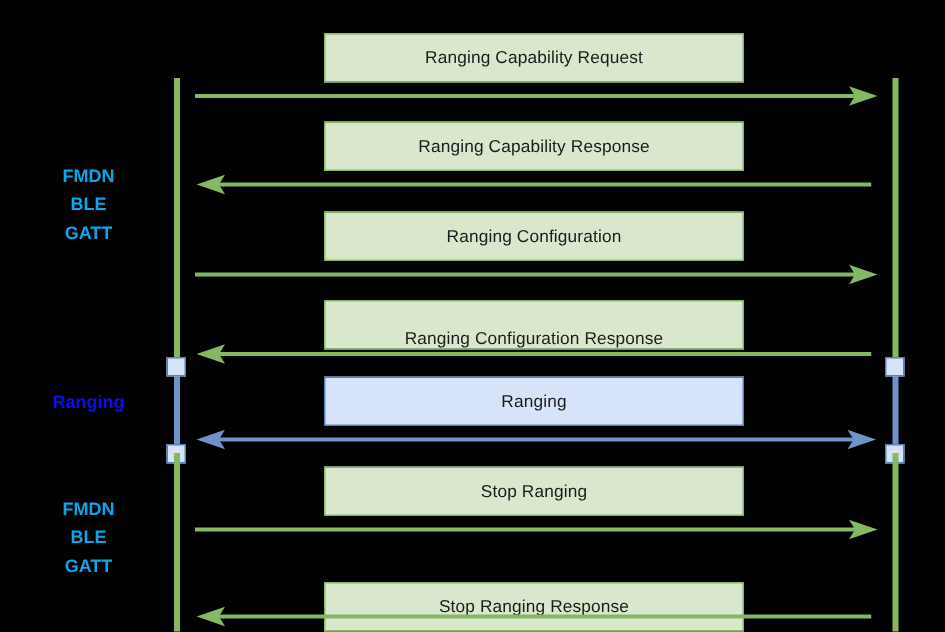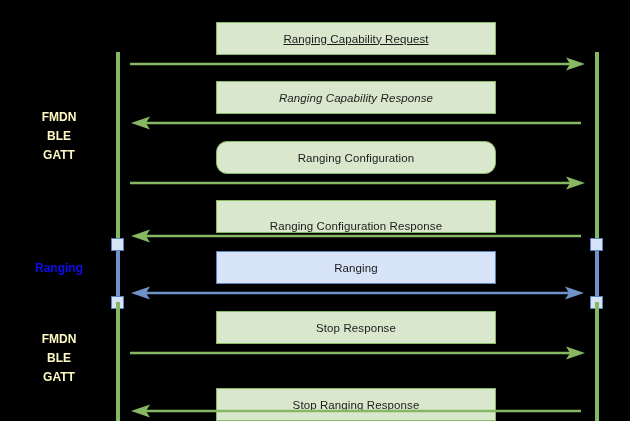--- a/index.html
+++ b/index.html
@@ -39,21 +39,21 @@
   
   .arrow{position:absolute;height:16px;}
   .arrow svg{display:block;}
 
   
   .phase{
     position:absolute;text-align:center;
     font-size:12px;font-weight:bold;line-height:19px;
     white-space:nowrap;
   }
-  .phase.green{color:#fef9c3;}
+  .phase.green{color:#0ea5e9;}
   .phase.blue {color:#0d0df0;}
 </style>
 </head>
 <body>
 
 <div id="stage">
 
   <div class="lifeline" style="left:116px;top:52px;height:192px;"></div>
 
   <div class="activation" style="left:116px;top:244px;height:58px;"></div>
@@ -77,41 +77,41 @@
   <div class="phase blue" style="left:14px;top:259px;width:90px;">
     <div>Ranging</div>
   </div>
 
   <div class="phase green" style="left:14px;top:330px;width:90px;">
     <div>FMDN</div>
     <div>BLE</div>
     <div>GATT</div>
   </div>
 
-  <div class="msgbox green" style="top:22px;text-decoration:underline;">
+  <div class="msgbox green" style="top:22px;">
     <span>Ranging Capability Request</span>
   </div>
   <div class="arrow" style="left:130px;top:56px;width:455px;">
     <svg width="455" height="16" viewBox="0 0 455 16">
       <line x1="0" y1="8" x2="444" y2="8" stroke="#86b864" stroke-width="2.6"></line>
       <polygon points="455,8 436,1.5 440,8 436,14.5" fill="#86b864"></polygon>
     </svg>
   </div>
 
-  <div class="msgbox green" style="top:81px;font-style:italic;">
+  <div class="msgbox green" style="top:81px;">
     <span>Ranging Capability Response</span>
   </div>
   <div class="arrow" style="left:131px;top:115px;width:450px;">
     <svg width="450" height="16" viewBox="0 0 450 16">
       <line x1="6" y1="8" x2="450" y2="8" stroke="#86b864" stroke-width="2.6"></line>
       <polygon points="0,8 19,1.5 15,8 19,14.5" fill="#86b864"></polygon>
     </svg>
   </div>
 
-  <div class="msgbox green" style="top:141px;border-radius:11px;">
+  <div class="msgbox green" style="top:141px;">
     <span>Ranging Configuration</span>
   </div>
   <div class="arrow" style="left:130px;top:175px;width:455px;">
     <svg width="455" height="16" viewBox="0 0 455 16">
       <line x1="0" y1="8" x2="444" y2="8" stroke="#86b864" stroke-width="2.6"></line>
       <polygon points="455,8 436,1.5 440,8 436,14.5" fill="#86b864"></polygon>
     </svg>
   </div>
 
   <div class="msgbox green" style="top:200px;align-items:flex-end;">
@@ -129,21 +129,21 @@
   </div>
   <div class="arrow" style="left:131px;top:285px;width:453px;">
     <svg width="453" height="16" viewBox="0 0 453 16">
       <line x1="6" y1="8" x2="447" y2="8" stroke="#6f93c9" stroke-width="2.6"></line>
       <polygon points="0,8 19,1.5 15,8 19,14.5" fill="#6f93c9"></polygon>
       <polygon points="453,8 434,1.5 438,8 434,14.5" fill="#6f93c9"></polygon>
     </svg>
   </div>
 
   <div class="msgbox green" style="top:311px;">
-    <span>Stop Response</span>
+    <span>Stop Ranging</span>
   </div>
   <div class="arrow" style="left:130px;top:345px;width:455px;">
     <svg width="455" height="16" viewBox="0 0 455 16">
       <line x1="0" y1="8" x2="444" y2="8" stroke="#86b864" stroke-width="2.6"></line>
       <polygon points="455,8 436,1.5 440,8 436,14.5" fill="#86b864"></polygon>
     </svg>
   </div>
 
   <div class="msgbox green" style="top:388px;">
     <span>Stop Ranging Response</span>

